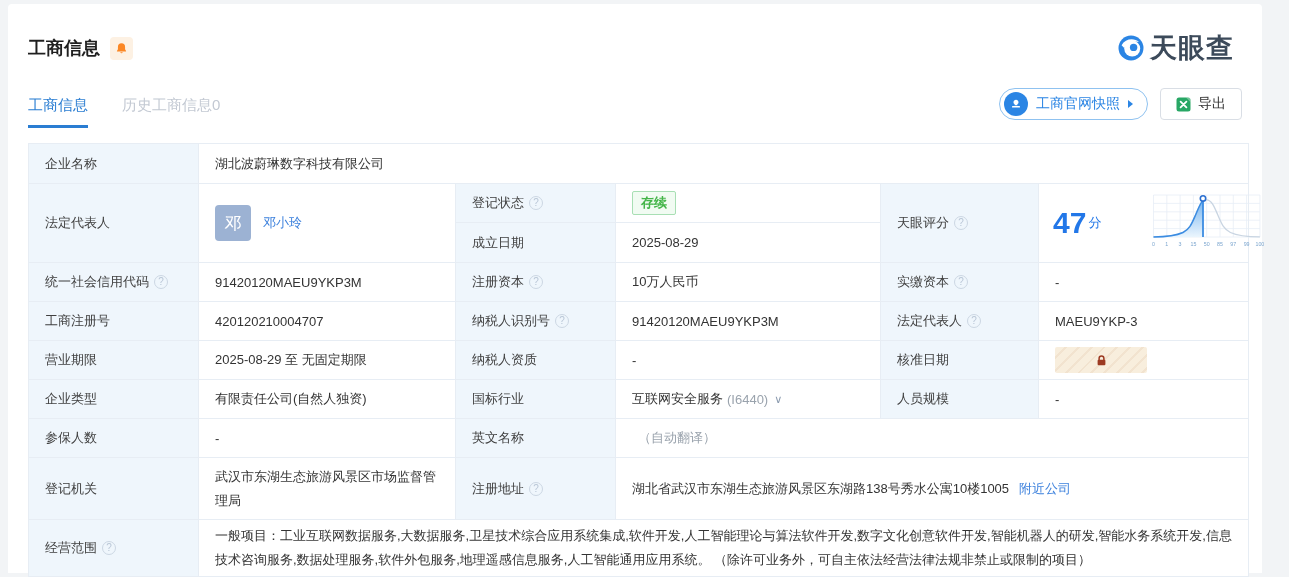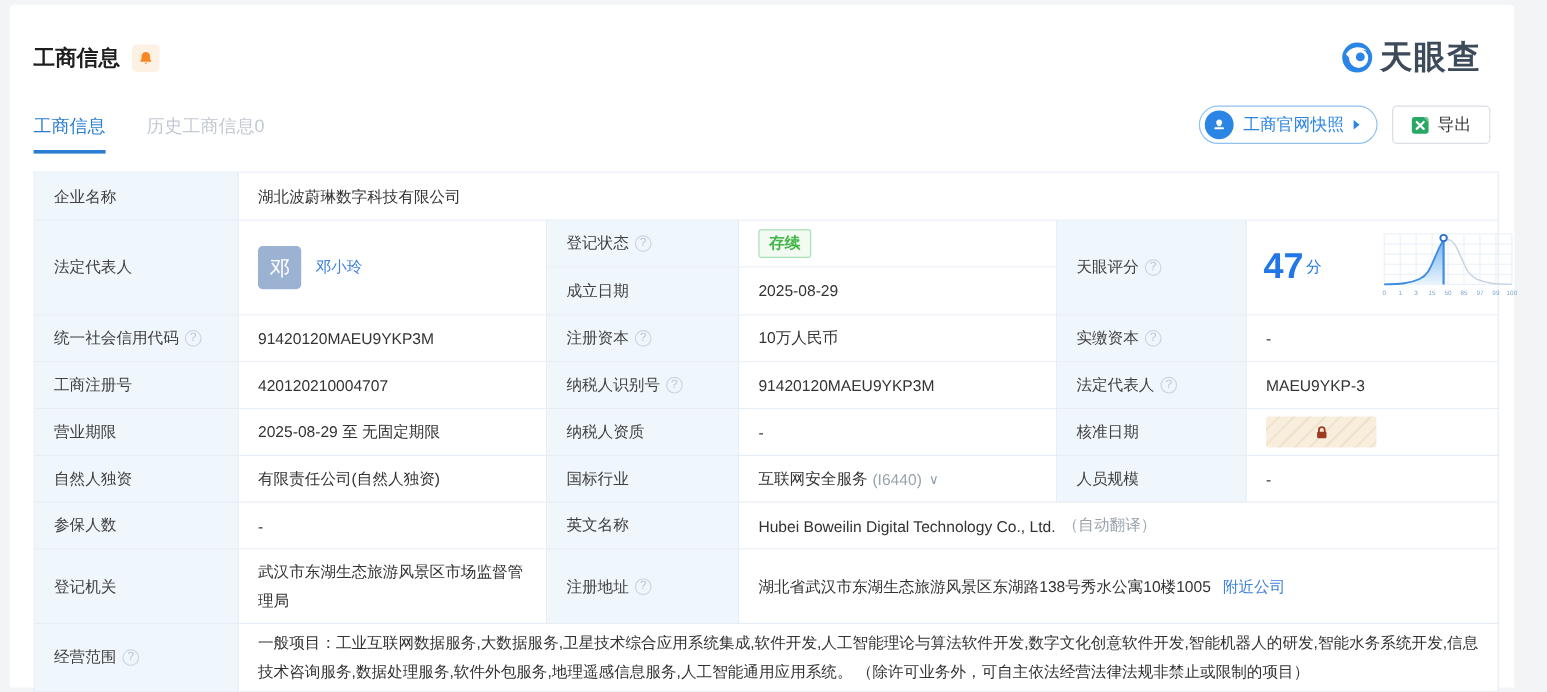--- a/index.html
+++ b/index.html
@@ -251,21 +251,21 @@
     <div class="cell" style="grid-area:6/6">
       <span class="lock-box">
         <svg width="13" height="13" viewBox="0 0 13 13">
             <path d="M4.1 6V4.4a2.4 2.4 0 0 1 4.8 0V6" stroke="#9c3a22" stroke-width="1.5" fill="none"></path>
             <rect x="2.6" y="5.8" width="7.8" height="5.4" rx="1" fill="#9c3a22"></rect>
           </svg>
       </span>
     </div>
 
     <div class="cell lbl" style="grid-area:7/1">
-        <span>自然人独资</span>
+        <span>企业类型</span>
       </div>
     <div class="cell lbl" style="grid-area:7/3">
         <span>国标行业</span>
       </div>
     <div class="cell" style="grid-area:7/2">
         <span>有限责任公司(自然人独资)</span>
       </div>
     <div class="cell" style="grid-area:7/4">
       <span>互联网安全服务</span>
       <span class="code">(I6440)</span>
@@ -281,21 +281,20 @@
     <div class="cell lbl" style="grid-area:8/1">
         <span>参保人数</span>
       </div>
     <div class="cell" style="grid-area:8/2">
         <span>-</span>
       </div>
     <div class="cell lbl" style="grid-area:8/3">
         <span>英文名称</span>
       </div>
     <div class="cell" style="grid-area:8/4/9/7">
-      <span>Hubei Boweilin Digital Technology Co., Ltd.</span>
       <span class="note">（自动翻译）</span>
     </div>
 
     <div class="cell" style="grid-area:9/2">
         <span class="wrap2">武汉市东湖生态旅游风景区市场监督管理局</span>
       </div>
     <div class="cell lbl" style="grid-area:9/1">
         <span>登记机关</span>
       </div>
     <div class="cell lbl" style="grid-area:9/3">

